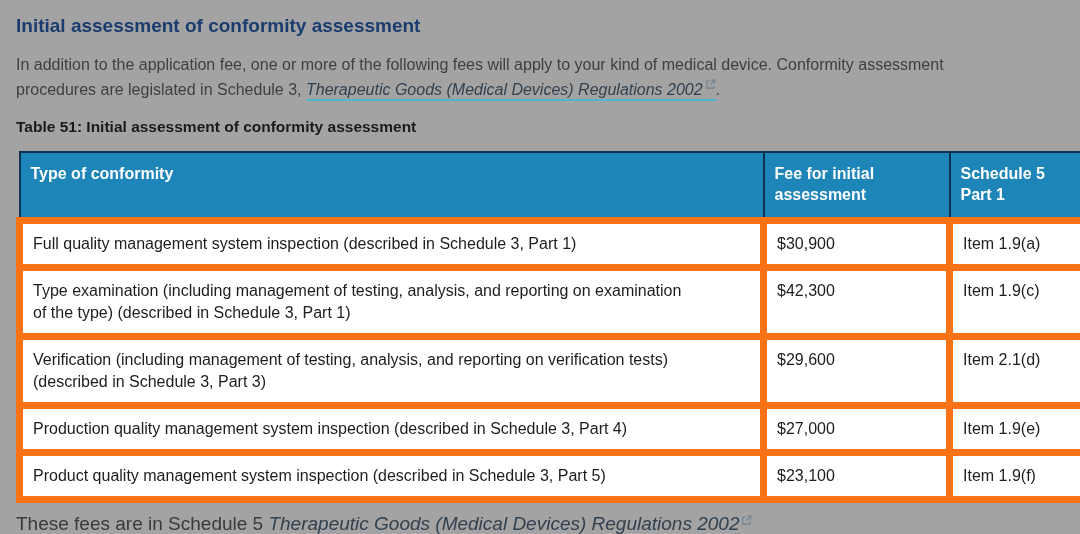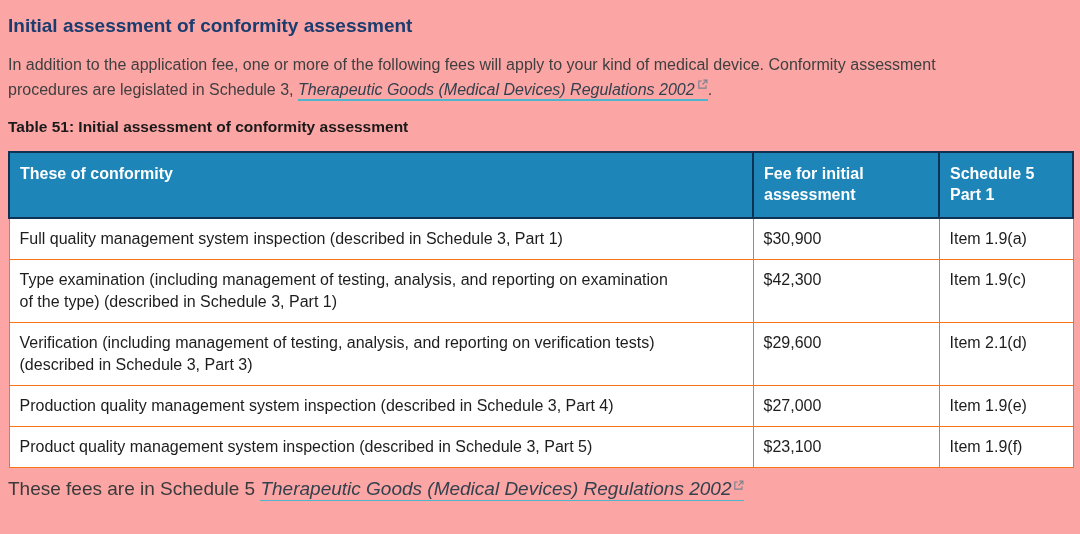--- a/index.html
+++ b/index.html
@@ -7,22 +7,22 @@
   body {
     font-family: "Liberation Sans", sans-serif;
     color: #3f3f3f;
     width: 1080px;
     height: 534px;
     overflow: hidden;
   }
   .page {
     width: 1080px;
     height: 534px;
-    padding: 8px 8px 0 8px;
-    background: #fca5a5;
+    padding: 8px 8px 0 16px;
+    background: #a3a3a3;
   }
   .page-title {
     margin: 6px 0 15px 0;
     font-size: 19px;
     line-height: 23px;
     font-weight: 700;
     color: #1a3c6e;
   }
   .intro {
     margin: 4px 0 16px 0;
@@ -71,21 +71,21 @@
     line-height: 21px;
     border: 2px solid #0d3253;
     white-space: pre-line;
   }
   table.fees-table td {
     font-size: 16px;
     color: #1d1d1d;
     vertical-align: top;
     padding: 9px 10px;
     line-height: 22px;
-    border: 1px solid #f97316;
+    border: 7px solid #f97316;
     white-space: pre-line;
     background: #ffffff;
   }
   .footer-note {
     margin: 11px 0 0 0;
     font-size: 19px;
     line-height: 20px;
     color: #3a3a3a;
   }
   .footer-note .reg-link { border-bottom-width: 1.5px; }
@@ -108,21 +108,21 @@
   <p class="table-caption">Table 51: Initial assessment of conformity assessment</p>
 
   <table class="fees-table">
     <colgroup>
       <col style="width:744px">
       <col style="width:186px">
       <col style="width:134px">
     </colgroup>
     <thead>
       <tr>
-        <th>These of conformity</th>
+        <th>Type of conformity</th>
         <th>Fee for initial
 assessment</th>
         <th>Schedule 5
 Part 1</th>
       </tr>
     </thead>
     <tbody>
       <tr>
         <td>Full quality management system inspection (described in Schedule 3, Part 1)</td>
         <td>$30,900</td>

